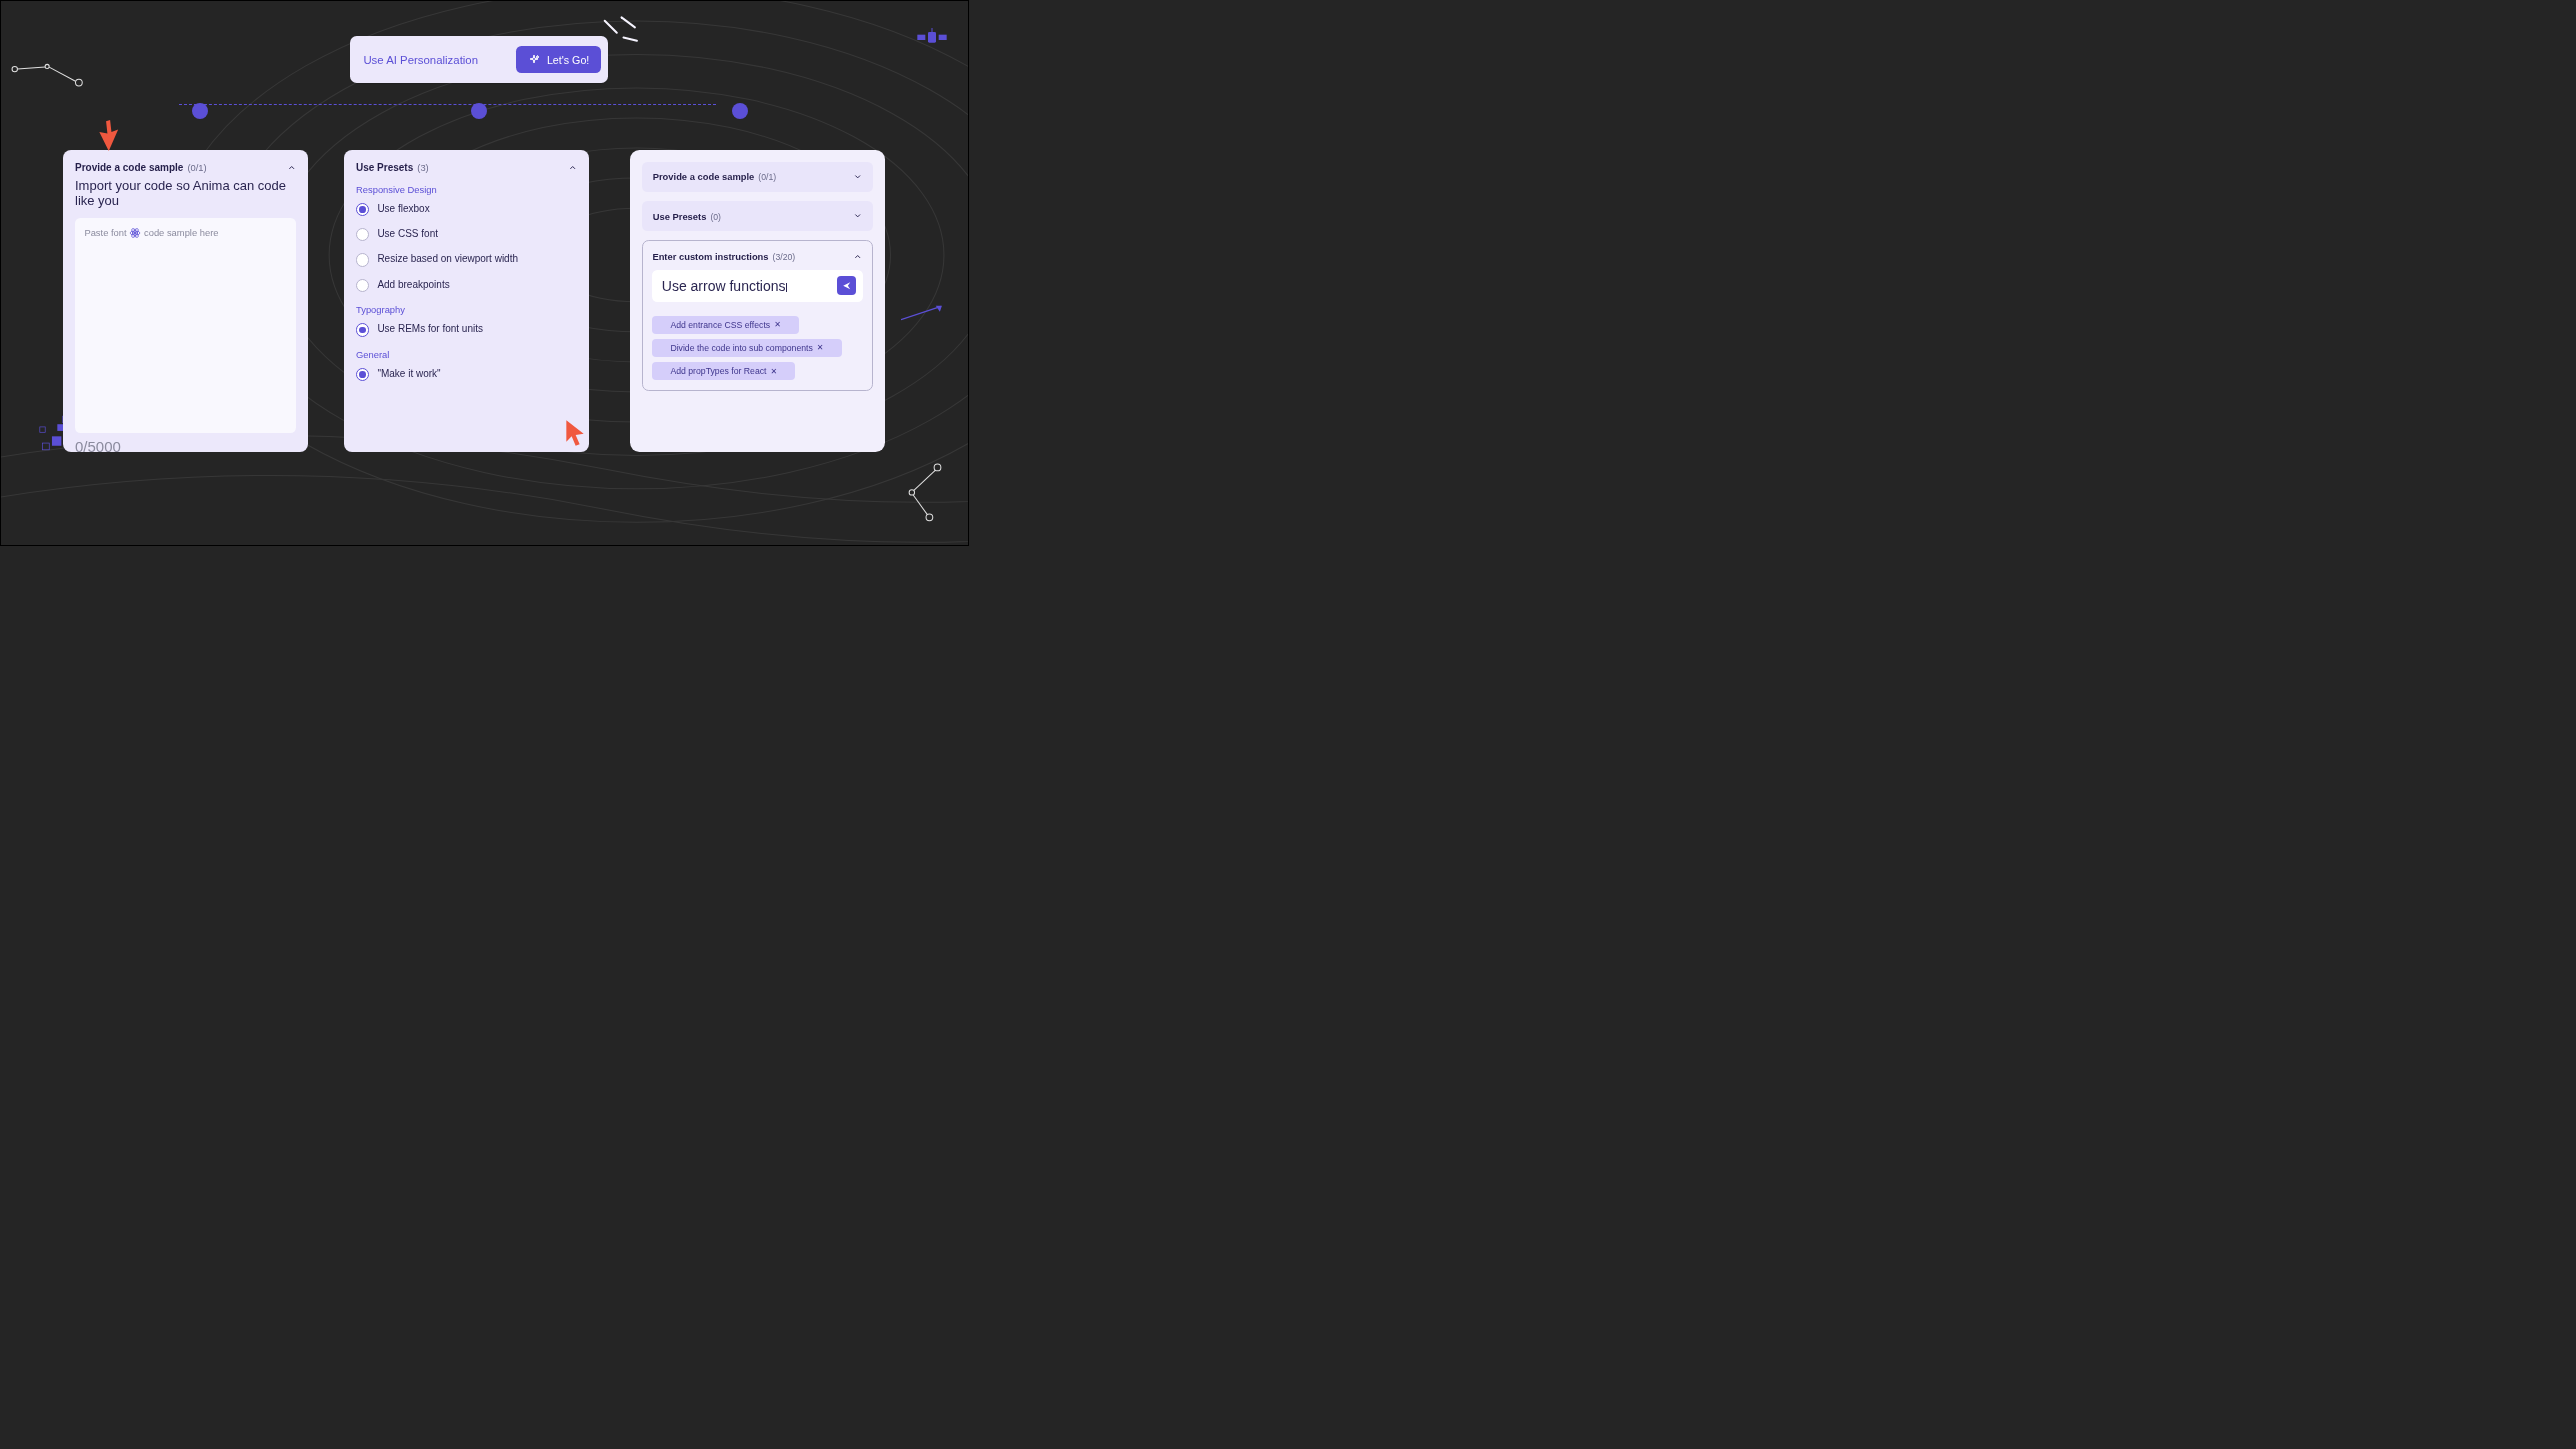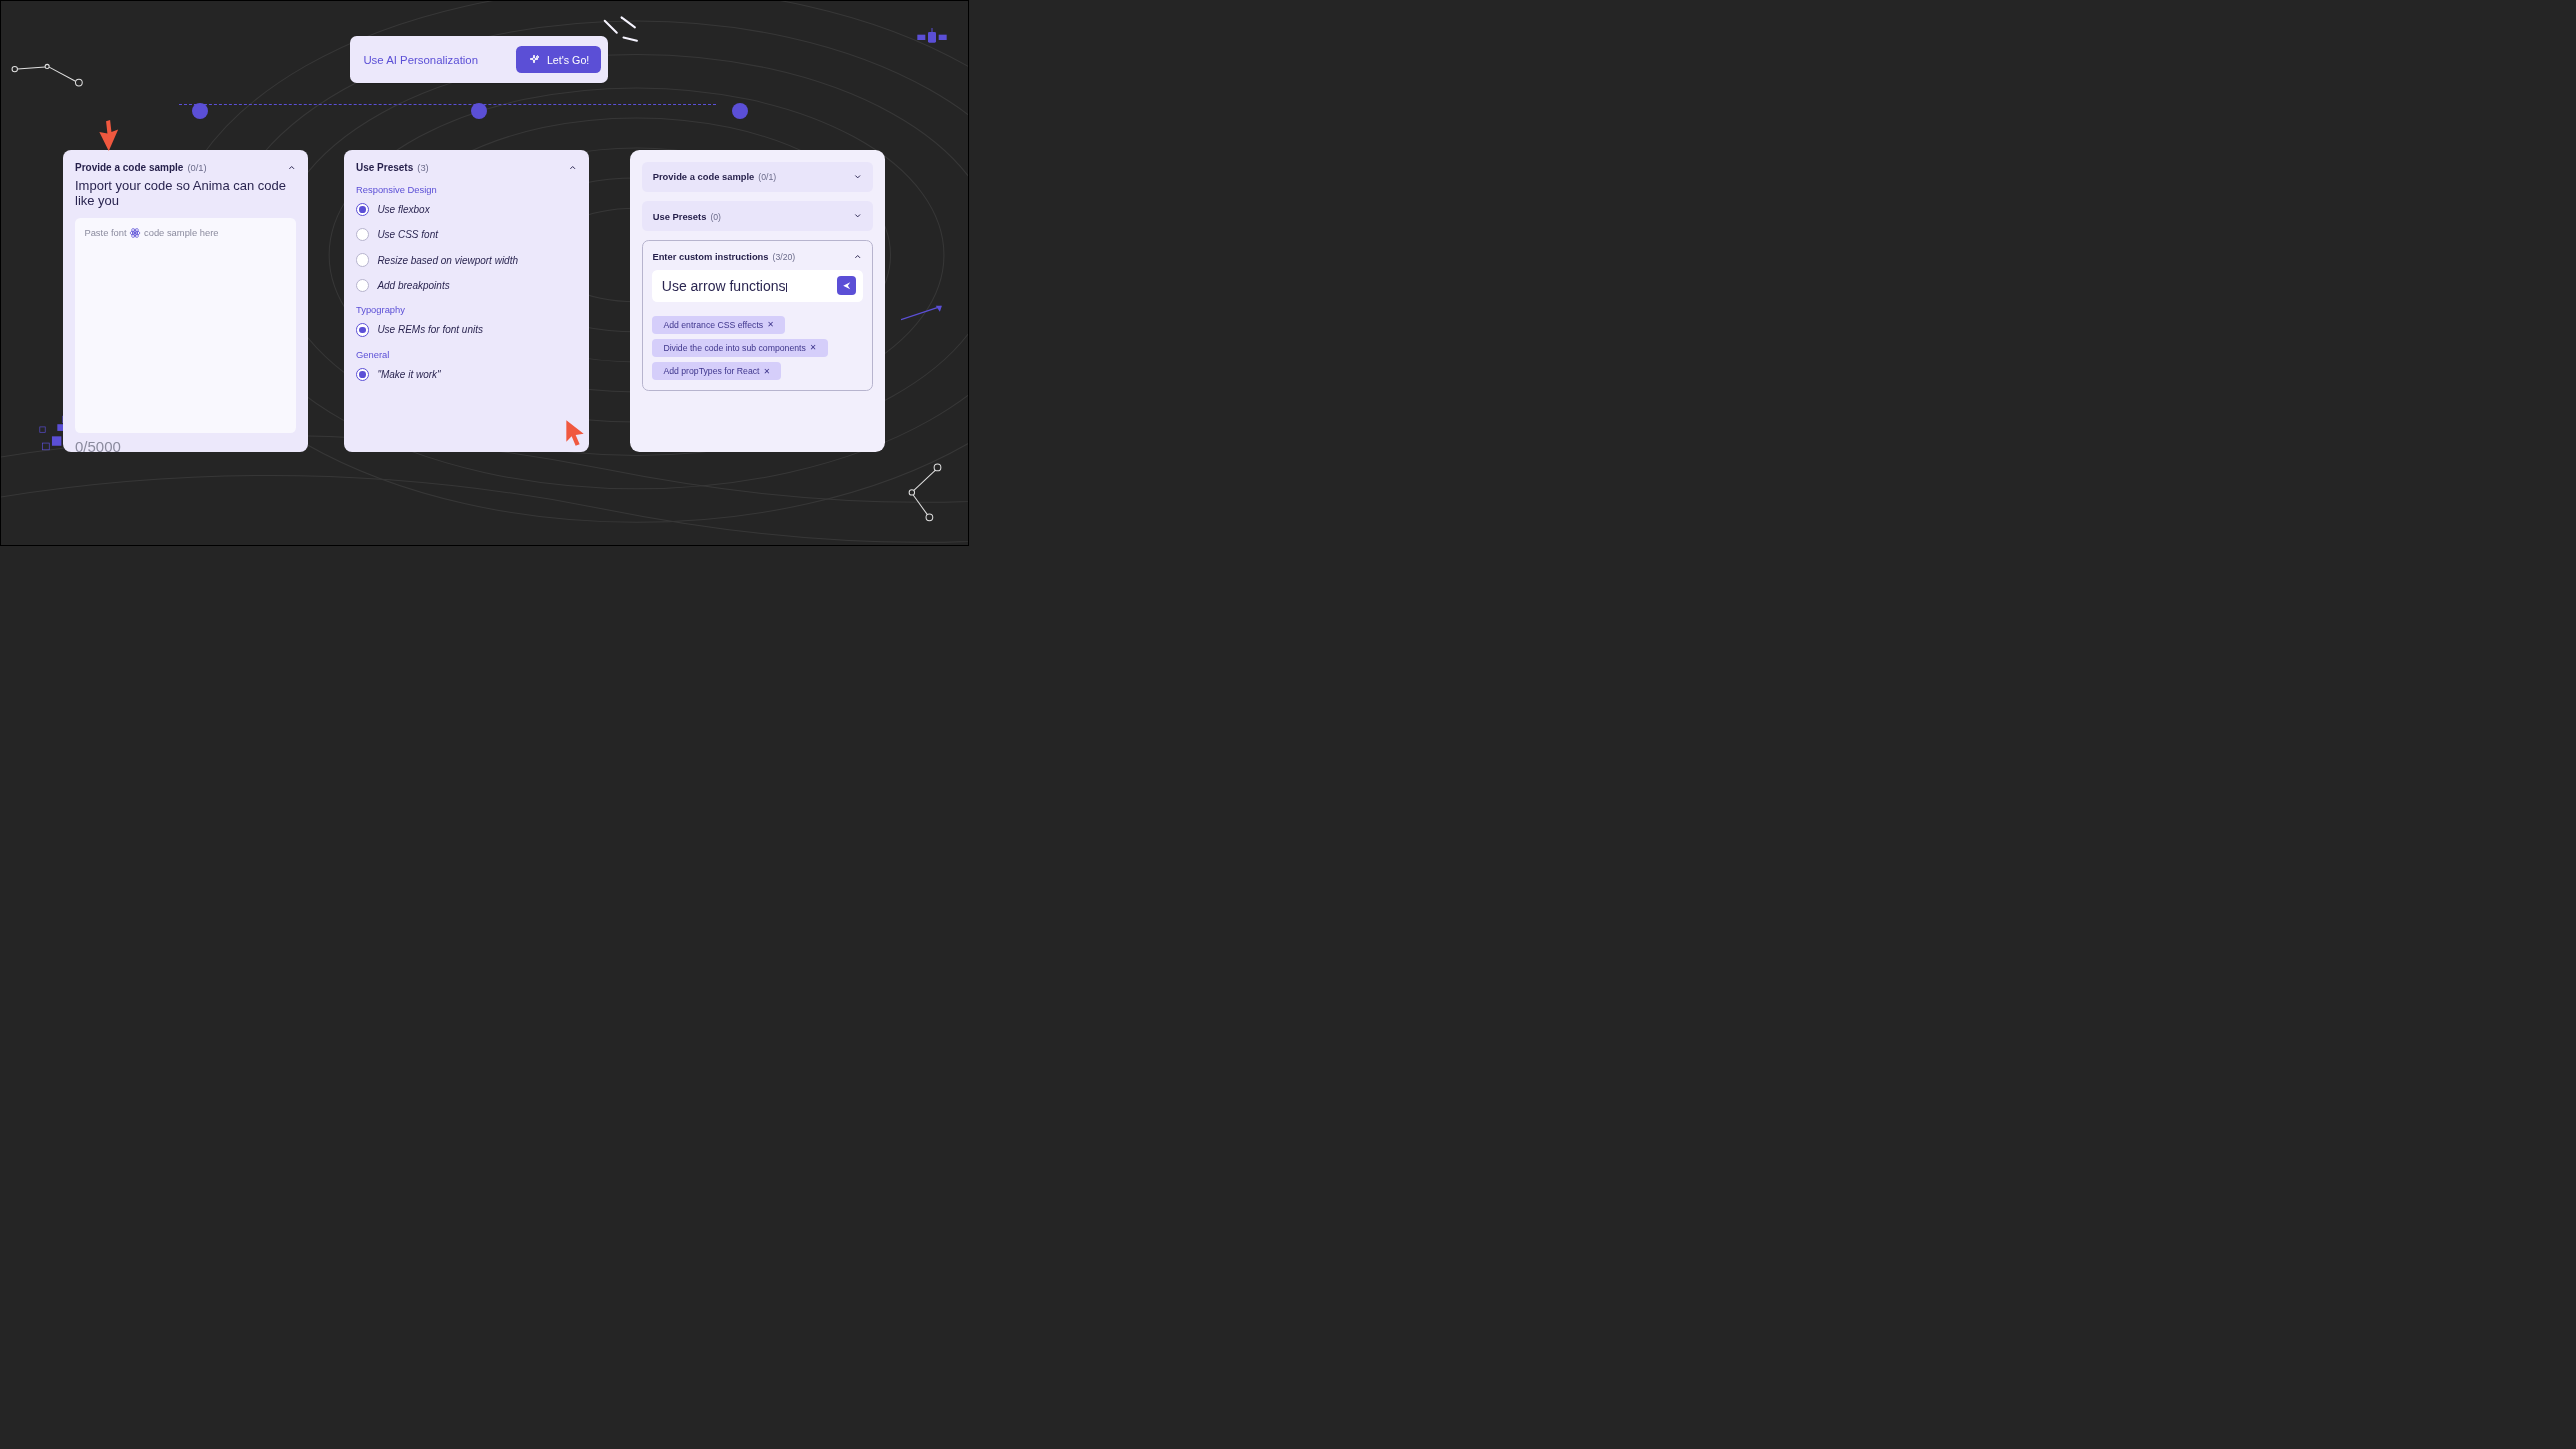--- a/index.html
+++ b/index.html
@@ -170,24 +170,23 @@
   align-items:flex-start;
   gap:2.7px;
 }
 .snippet-area .react-icon { width:12px; height:12px; color:#5B4FD6; flex-shrink:0; display:inline-flex; align-items:center; }
 .counter { color:#8B8B9E; font-size:15px; margin-top:5.4px; }
 
 
 .section-label { color:#5B4FD6; font-size:9.4px; font-weight:500; margin-top:10.7px; margin-bottom:8px; }
 .section-label:first-of-type { margin-top:5.4px;}
 .radio-item {
-  display:flex; align-items:center; gap:8px;
+  display:flex; align-items:flex-start; gap:8px;
   margin-bottom: 12px;
   cursor:pointer;
-  font-style:italic;
 }
 .radio {
   width:13.4px; height:13.4px; border-radius:50%;
   border:1px solid #B7B4CE;
   background:#fff;
   display:flex; align-items:center; justify-content:center;
   flex-shrink:0;
 }
 .radio.selected { border-color:#5B4FD6; }
 .radio.selected::after {
@@ -228,21 +227,21 @@
   display:flex; align-items:center; justify-content:center; cursor:pointer;
 }
 .send-btn svg { width:9.4px; height:9.4px; color:#fff; }
 
 .chips { display:flex; flex-wrap:wrap; gap:5.4px; }
 .chip {
   background:#D5CEFA;
   color:#3E358C;
   font-size:8.7px;
   border-radius:4px;
-  padding:4px 11px;
+  padding:4px 18px;
   display:flex; align-items:center; gap:4px;
 }
 .chip .x { font-size:8px; color:#3E358C; cursor:pointer; }
 
 .cursor-caret { display:inline-block; width:0.7px; height:9.4px; background:#2A2550; vertical-align:middle; margin-left:0.7px;}
 </style>
 </head>
 <body>
 
 <div class="topo">

